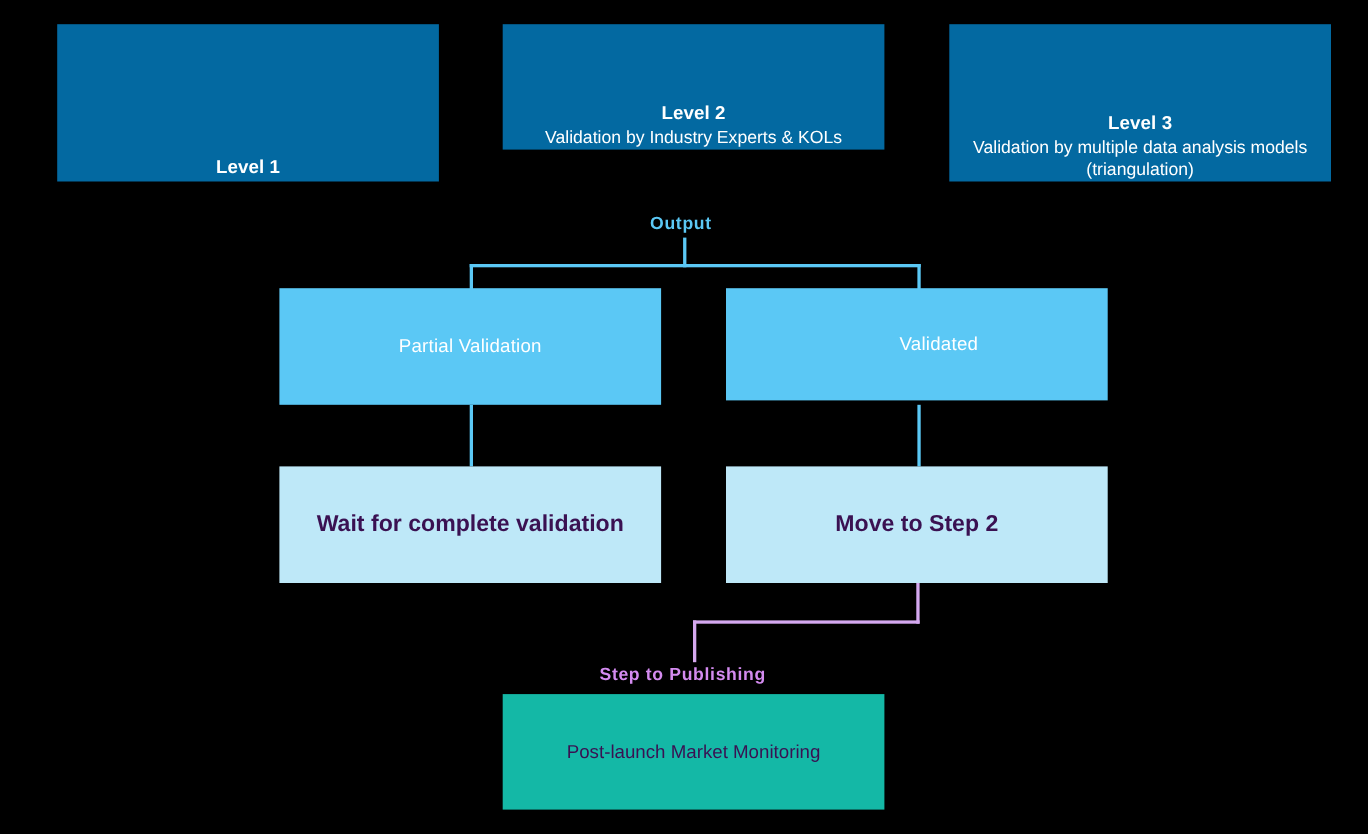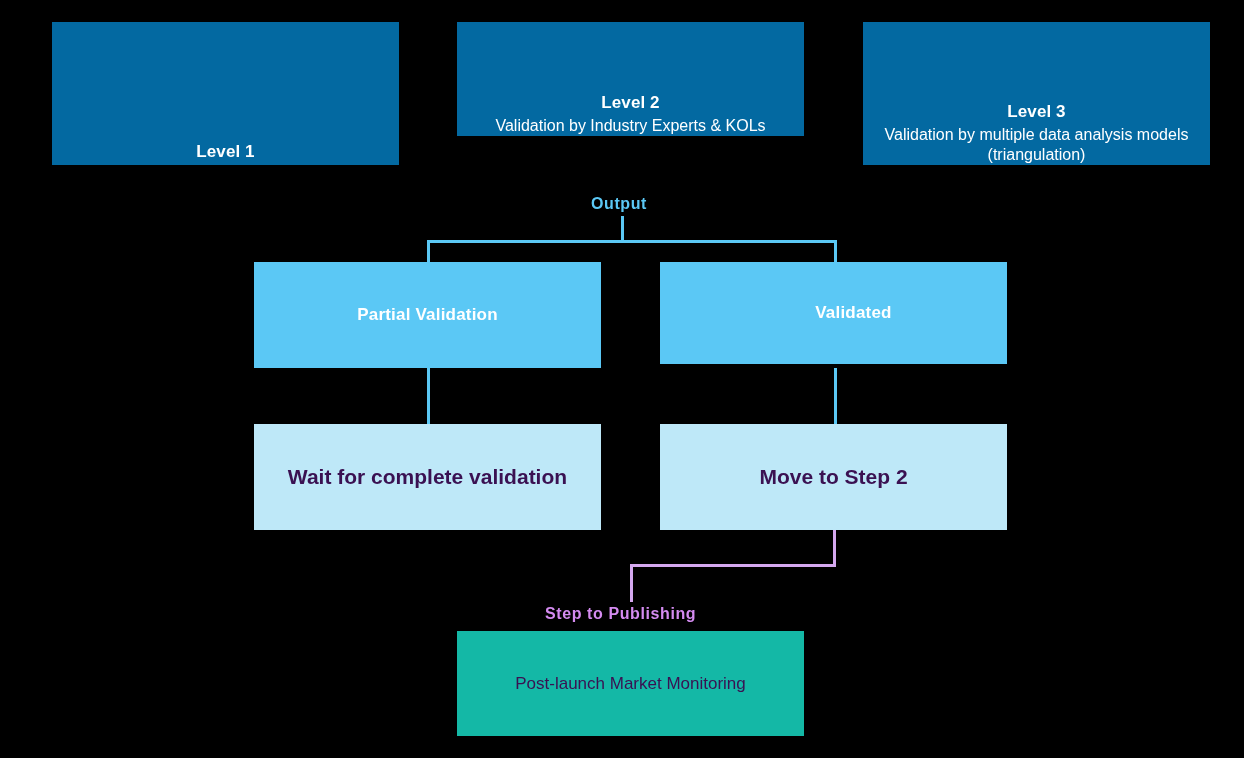--- a/index.html
+++ b/index.html
@@ -51,21 +51,21 @@
     display: block;
     font-size: 16px;
     font-weight: normal;
   }
 
   
   .blue-box {
     background: #5bc8f5;
     color: #ffffff;
     font-size: 17px;
-    font-weight: bold;
+    font-weight: normal;
     letter-spacing: 0.2px;
   }
 
   
   .lightblue-box {
     background: #bee8f8;
     color: #3a1152;
     font-size: 21px;
     font-weight: bold;
   }

